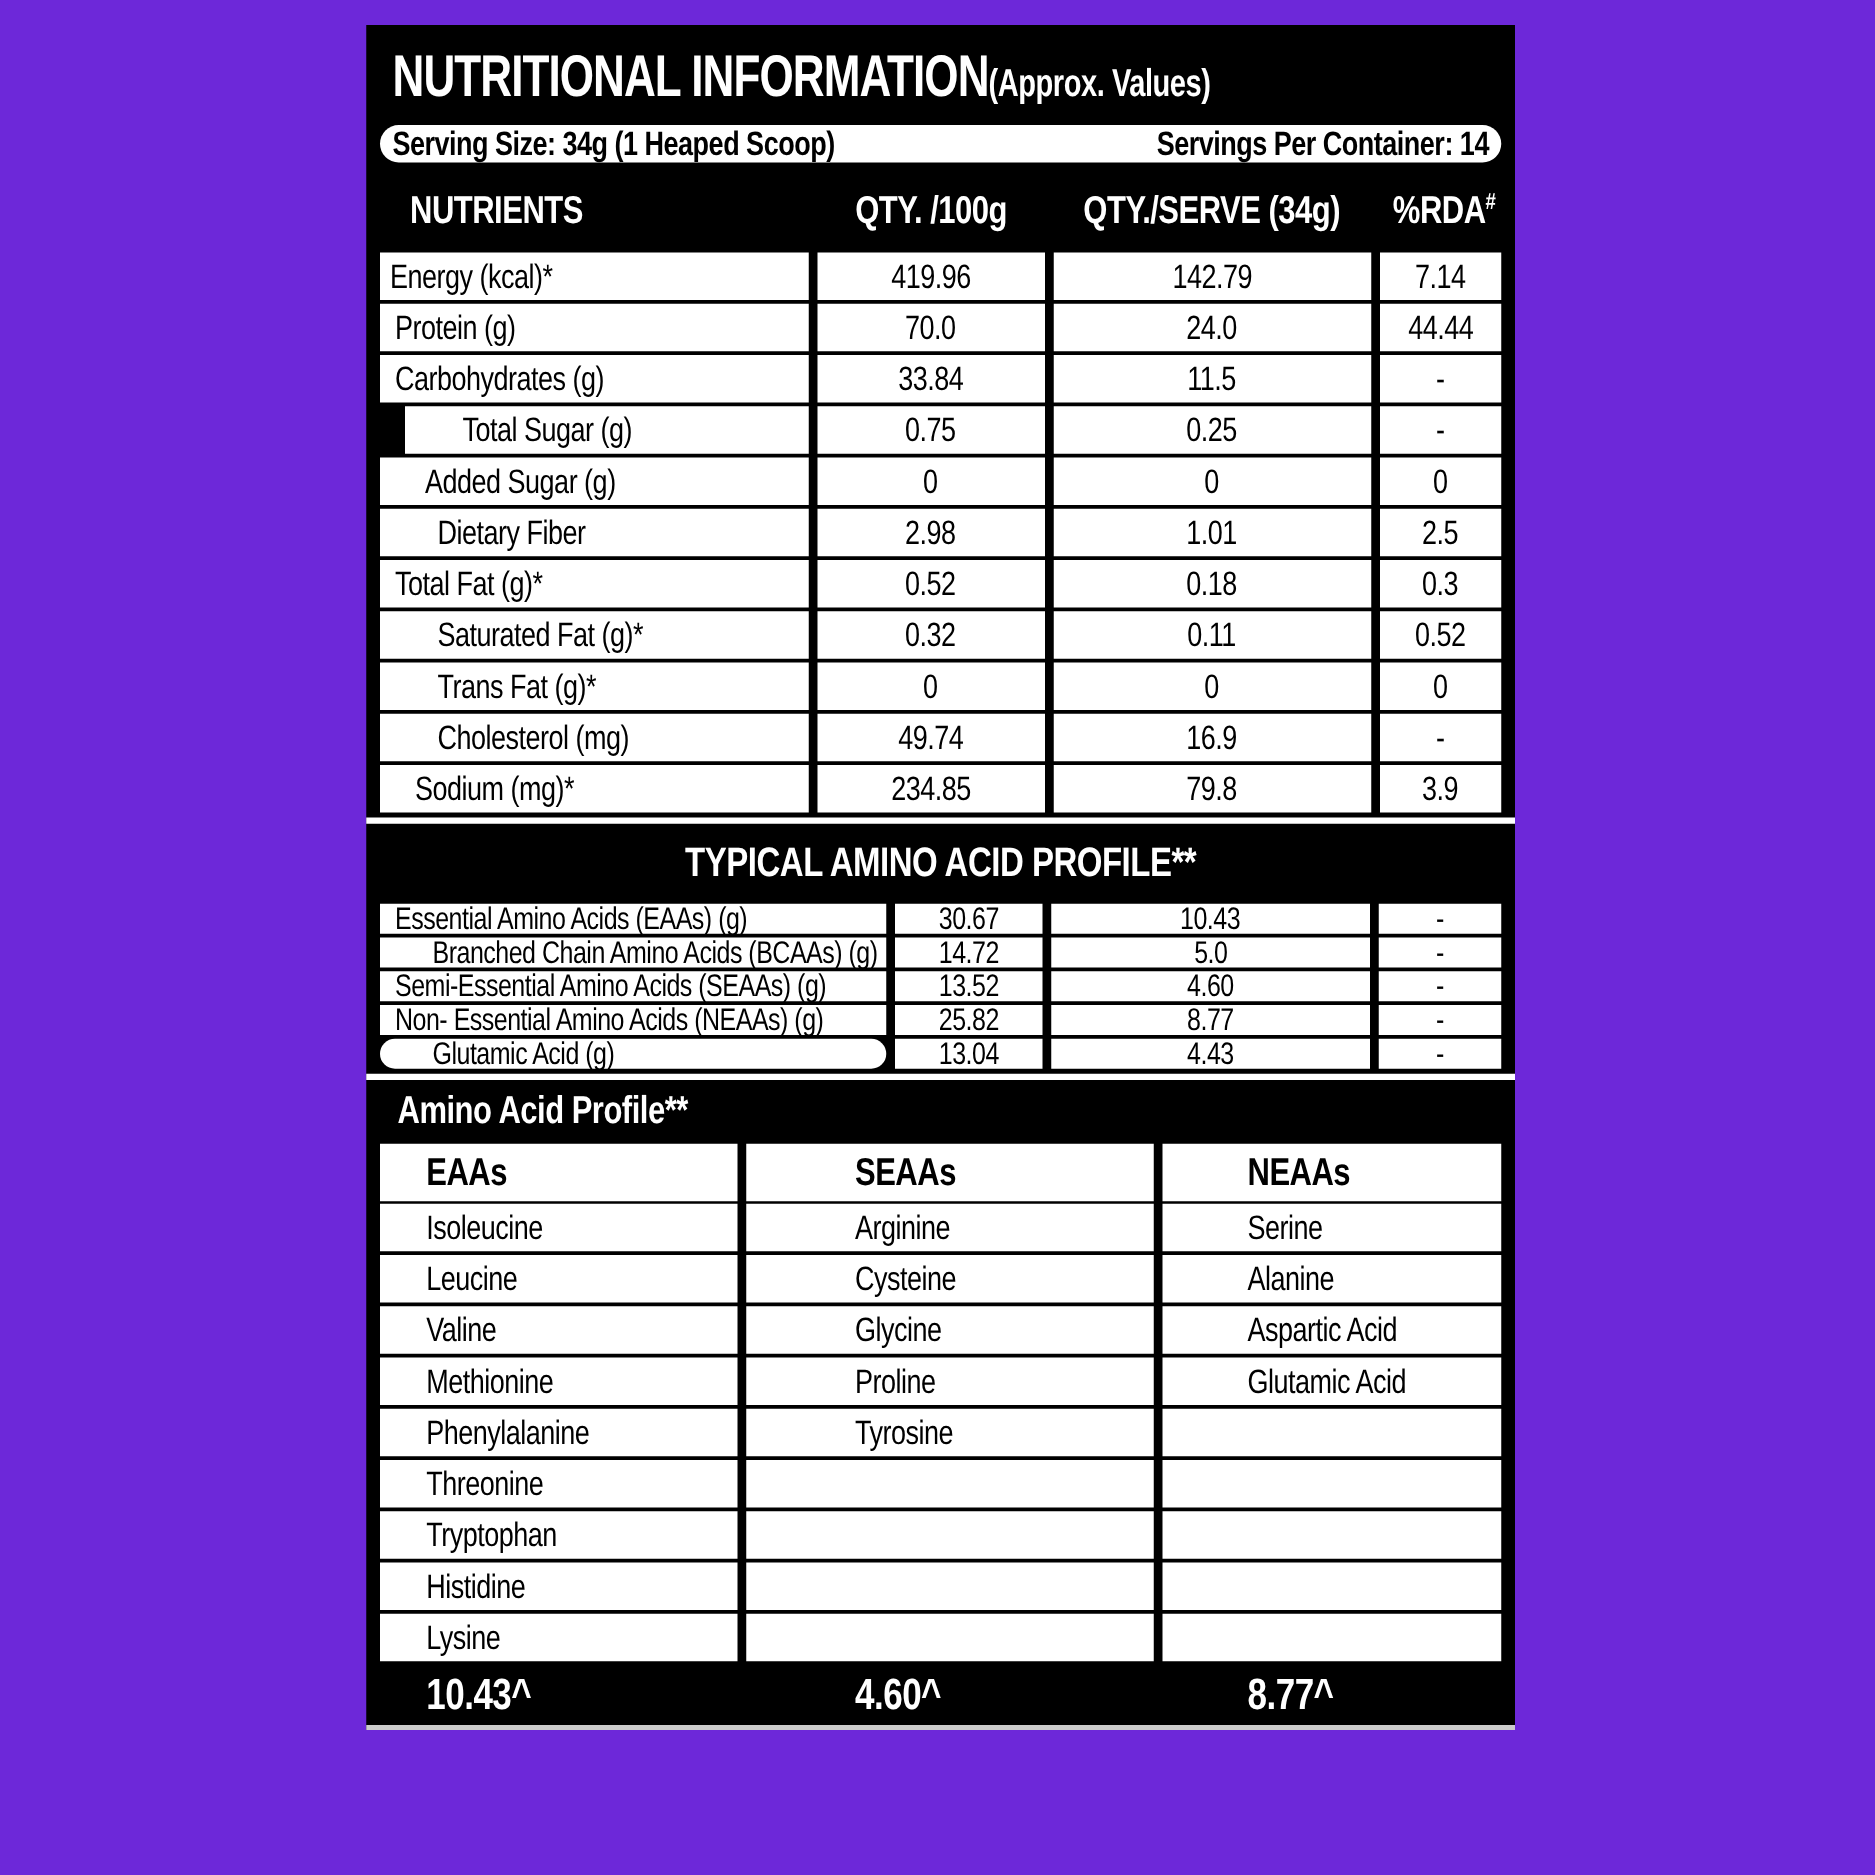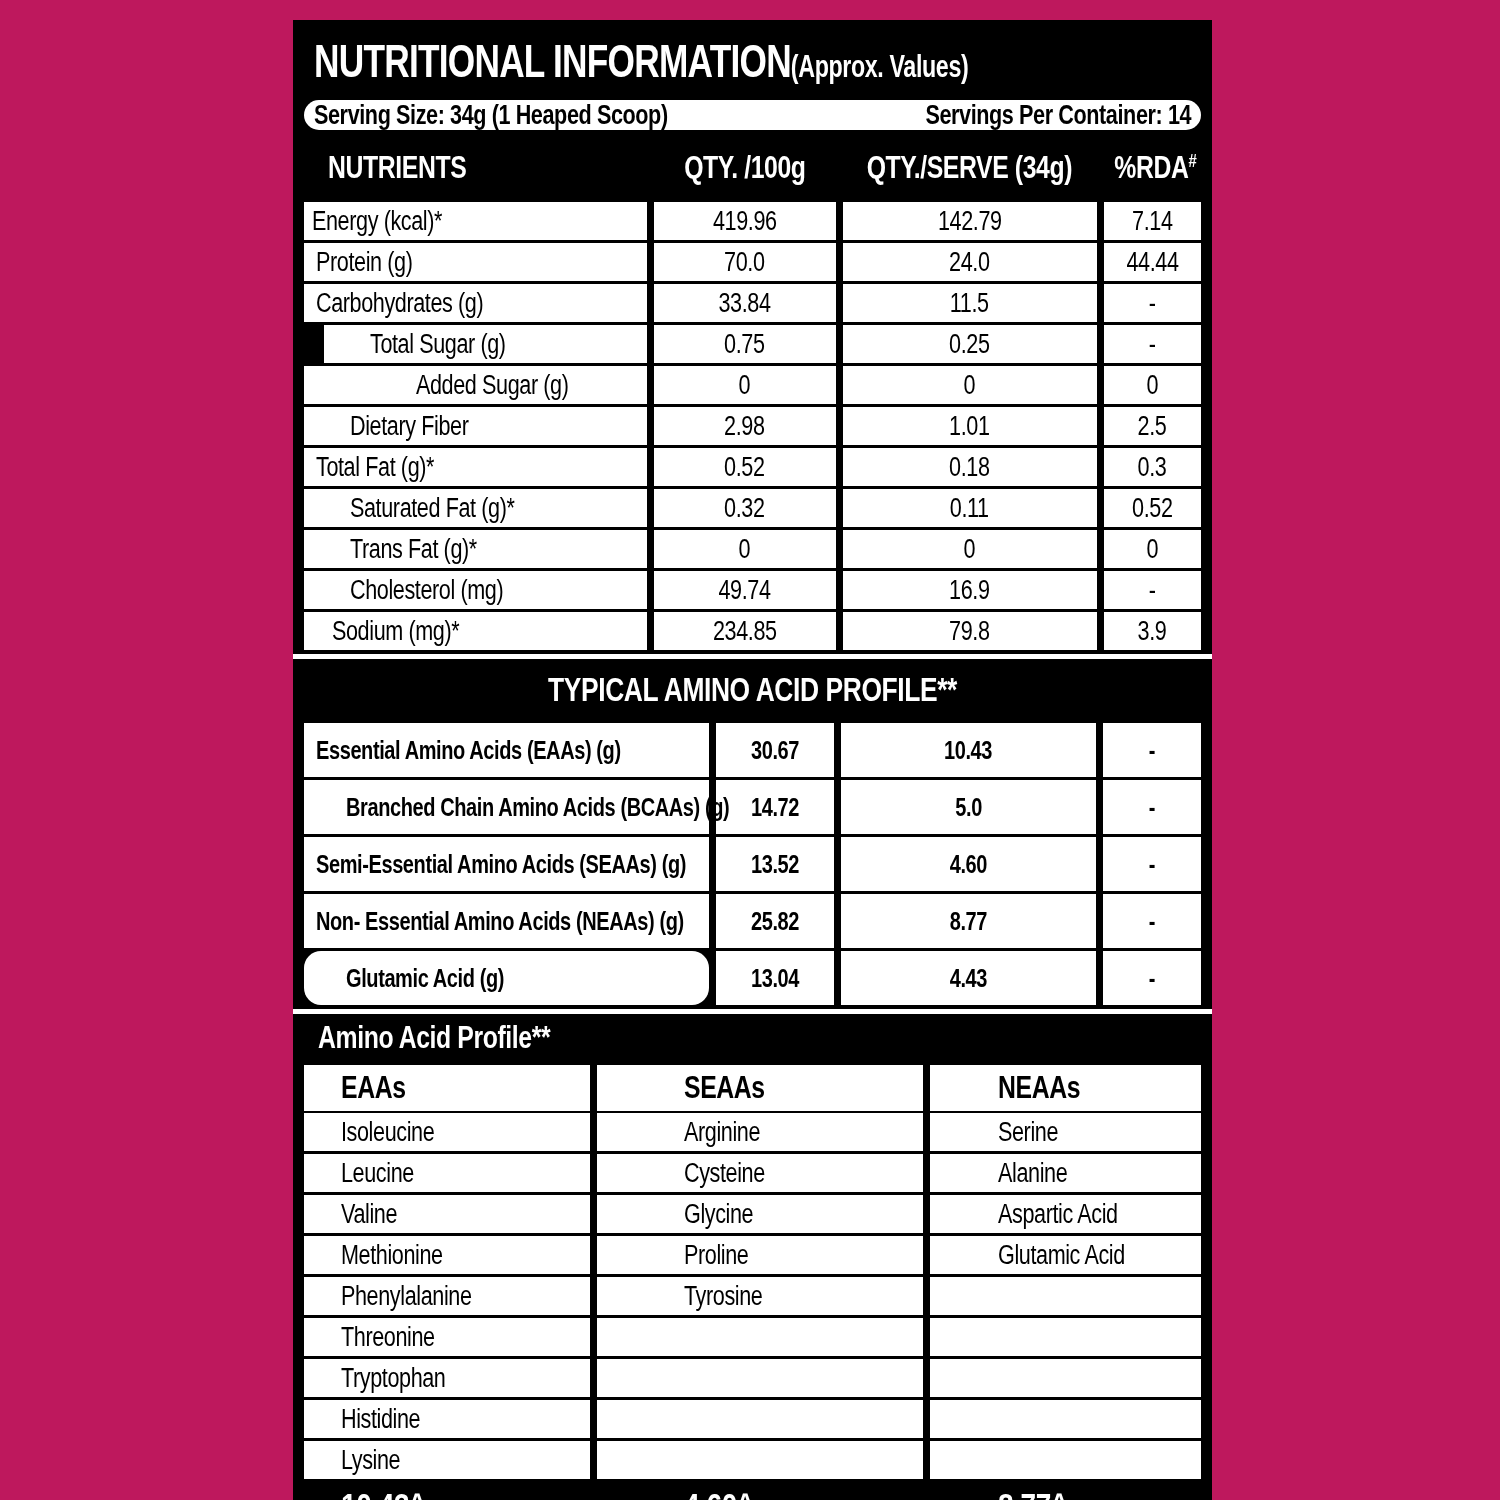--- a/index.html
+++ b/index.html
@@ -1,17 +1,17 @@
 <!DOCTYPE html>
 <html><head>
 <meta charset="utf-8">
 <style>
   html,body{margin:0;padding:0;background:#ffffff;}
   .page{
-    position:relative;width:1500px;height:1500px;background:#be185d;
+    position:relative;width:1500px;height:1500px;background:#6d28d9;
     font-family:"Liberation Sans",sans-serif;overflow:hidden;
   }
   .panel{
     position:absolute;left:293px;top:20px;width:919px;
     background:#000;padding:0 11px;box-sizing:border-box;color:#fff;
   }
   
   .tx{display:inline-block;white-space:nowrap;transform:scaleX(0.80);transform-origin:0 50%;letter-spacing:-0.5px;}
   .tx-c{display:inline-block;white-space:nowrap;transform:scaleX(0.80);transform-origin:50% 50%;letter-spacing:-0.5px;}
   .tx-r{display:inline-block;white-space:nowrap;transform:scaleX(0.80);transform-origin:100% 50%;letter-spacing:-0.5px;}
@@ -31,21 +31,21 @@
   .amino-grid{grid-template-columns:45.2% 13.1% 28.4% 1fr;}
   .list-grid{grid-template-columns:31.9% 36.3% 1fr;}
 
   .head-band{height:64px;margin-top:6px;align-items:center;font-weight:bold;font-size:31px;color:#fff;}
   .hcell{display:flex;align-items:flex-start;justify-content:center;overflow:visible;}
   .hcell.h-left{justify-content:flex-start;padding-left:24px;}
   sup{font-size:60%;vertical-align:super;}
 
   .tbody{display:flex;flex-direction:column;gap:3px;margin-top:2px;}
   .cell{background:#fff;color:#000;height:38px;display:flex;align-items:center;font-size:27px;overflow:visible;}
-  .amino-body .cell{height:54px;font-size:25px;font-weight:bold;}
+  .amino-body .cell{height:24px;font-size:25px;}
   .num-cell{justify-content:center;}
 
   .wline{height:5px;background:#fff;margin:4px -11px 0;}
   .band-center{height:62px;display:flex;align-items:center;justify-content:center;font-weight:bold;font-size:33px;color:#fff;}
   .band-left{height:48px;display:flex;align-items:center;font-weight:bold;font-size:31px;color:#fff;padding-left:14px;}
 
   .list-head{margin-top:3px;}
   .list-head .cell{height:46px;font-weight:bold;font-size:31px;}
   .list-body .cell{height:38px;}
   .pc1{padding-left:37px;}
@@ -137,21 +137,21 @@
             <span class="tx-c">0.75</span>
           </div>
           <div class="cell num-cell">
             <span class="tx-c">0.25</span>
           </div>
           <div class="cell num-cell">
             <span class="tx-c">-</span>
           </div>
         </div>
         <div class="grid nutri-grid">
-          <div class="cell label-cell" style="padding-left: 112px;">
+          <div class="cell label-cell" style="padding-left: 36px;">
             <span class="tx">Added Sugar (g)</span>
           </div>
           <div class="cell num-cell">
             <span class="tx-c">0</span>
           </div>
           <div class="cell num-cell">
             <span class="tx-c">0</span>
           </div>
           <div class="cell num-cell">
             <span class="tx-c">0</span>

